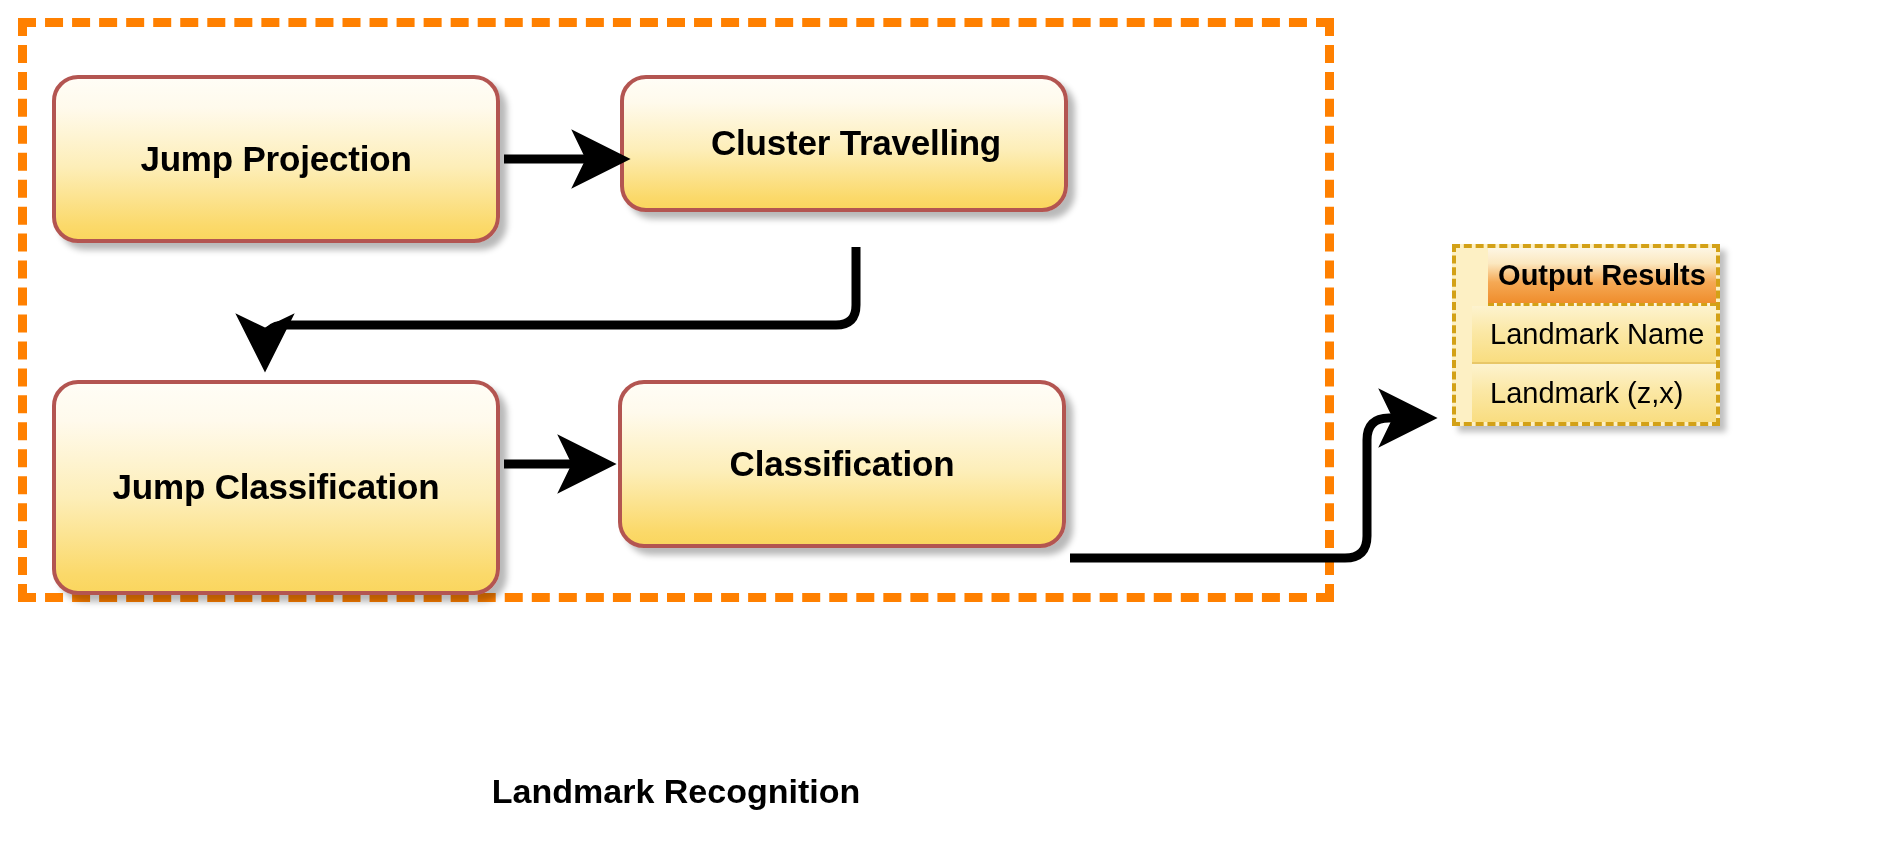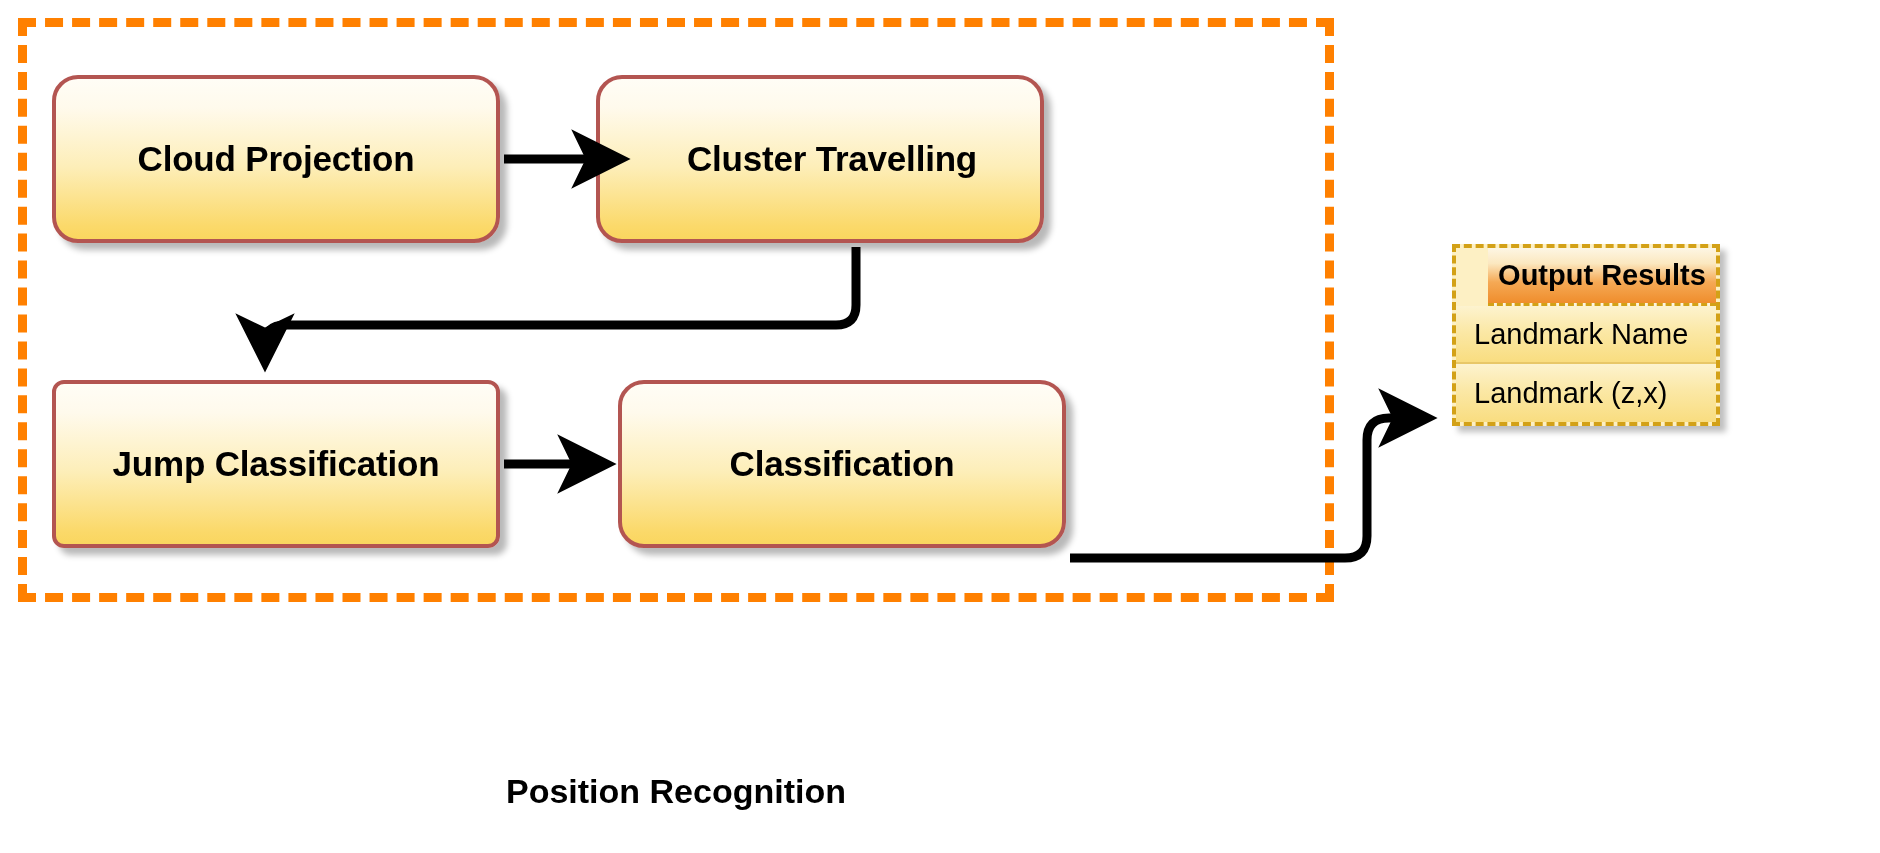--- a/index.html
+++ b/index.html
@@ -50,22 +50,22 @@
     font-size: 35px;
     font-weight: bold;
     color: #000000;
     letter-spacing: -0.2px;
     text-align: center;
     line-height: 1.1;
     padding: 0 14px;
   }
 
   #node-cloud-projection { left: 52px;  top: 75px;  width: 448px; height: 168px; }
-  #node-cluster-travelling { left: 596px; top: 75px;  width: 448px; height: 168px; padding-left: 24px; }
-  #node-jump-classification { left: 52px;  top: 380px; width: 448px; height: 168px; border-radius: 12px; }
+  #node-cluster-travelling { left: 620px; top: 75px;  width: 448px; height: 137px; padding-left: 24px; }
+  #node-jump-classification { left: 52px;  top: 380px; width: 448px; height: 215px; }
   #node-classification { left: 618px; top: 380px; width: 448px; height: 168px; align-items: center; }
 
   
   #connectors {
     position: absolute;
     left: 0;
     top: 0;
     width: 1880px;
     height: 853px;
     pointer-events: none;
@@ -105,20 +105,21 @@
     height: 58px;
     display: flex;
     align-items: center;
     padding-left: 18px;
     box-sizing: border-box;
     background: linear-gradient(to bottom,
                 #fdf3cf 0%,
                 #fbe8a6 45%,
                 #f9dd80 100%);
     border-bottom: 2px solid #e8c768;
+    margin-left: 16px;
   }
   .results-row:last-child { border-bottom: none; }
   .results-row-label {
     font-size: 29px;
     font-weight: normal;
     color: #000000;
   }
 
   
   .caption {
@@ -133,21 +134,21 @@
   }
 </style>
 </head>
 <body>
 
 <div id="canvas">
 
   <div class="group-box"></div>
 
   <div class="node" id="node-cloud-projection">
-    <span class="node-label">Cloud Projection</span>
+    <span class="node-label">Jump Projection</span>
   </div>
 
   <div class="node" id="node-cluster-travelling">
     <span class="node-label">Cluster Travelling</span>
   </div>
 
   <div class="node" id="node-jump-classification">
     <span class="node-label">Jump Classification</span>
   </div>
 
@@ -176,15 +177,15 @@
       <span class="results-header-label">Output Results</span>
     </div>
     <div class="results-row">
       <span class="results-row-label">Landmark Name</span>
     </div>
     <div class="results-row">
       <span class="results-row-label">Landmark (z,x)</span>
     </div>
   </div>
 
-  <div class="caption">Position Recognition</div>
+  <div class="caption">Landmark Recognition</div>
 
 </div>
 
 </body></html>

